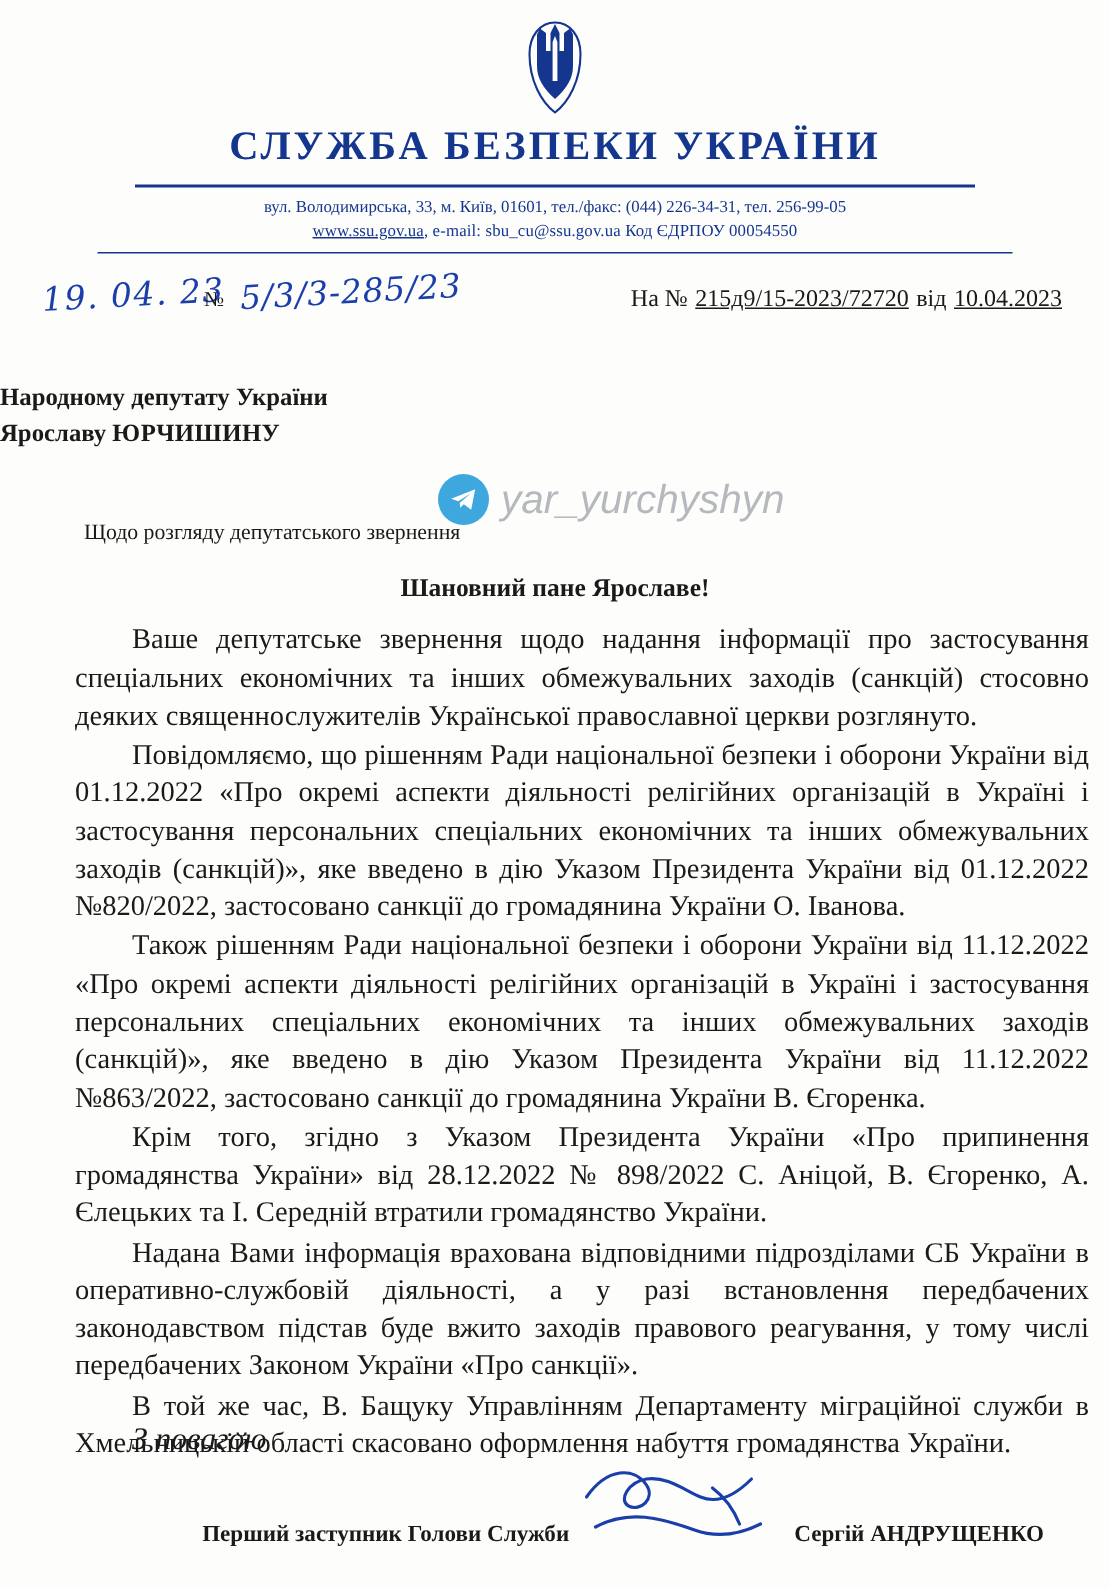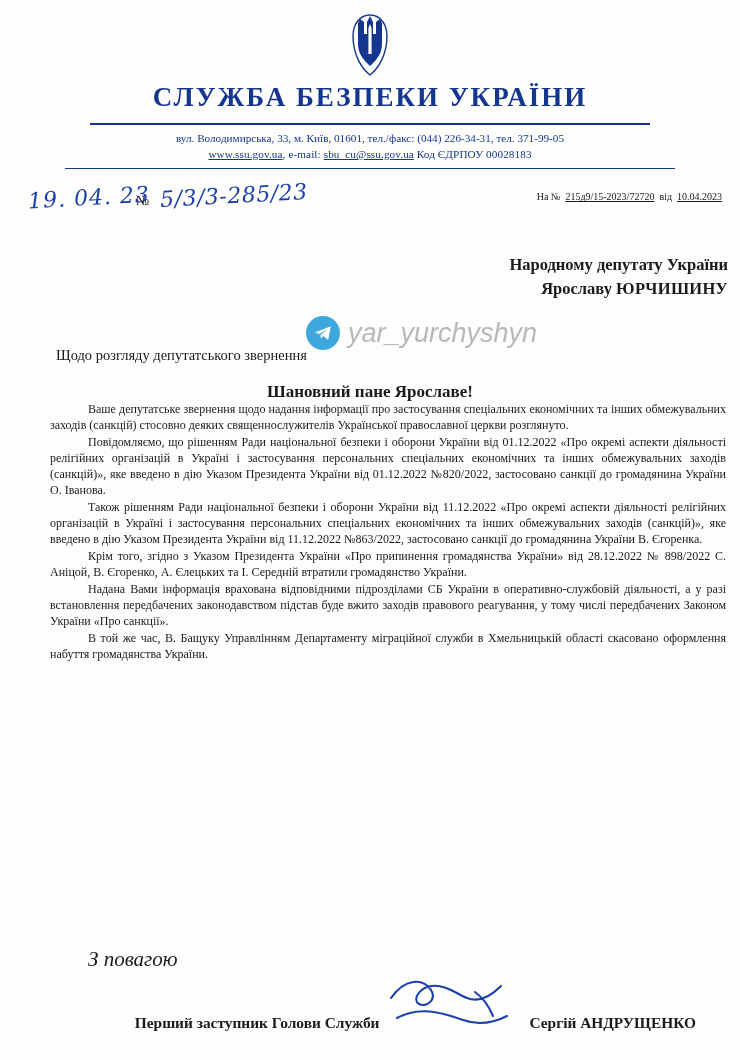--- a/index.html
+++ b/index.html
@@ -83,36 +83,36 @@
   .hw-date { left: 28px; top: 6px; letter-spacing: 1px; }
   .hw-num  { left: 160px; top: 4px; letter-spacing: 0.5px; }
   .reg-no-label {
     position: absolute;
     left: 136px;
     top: 14px;
     font-size: 14px;
   }
   .reg-right {
     position: absolute;
-    right: 16px;
+    right: 30px;
     top: 12px;
-    font-size: 10px;
+    font-size: 16px;
     white-space: nowrap;
   }
   .reg-right .underline-val {
     text-decoration: underline;
     padding: 0 2px;
   }
   .reg-right .lbl { padding: 0 3px; }
 
   
   .addressee {
     margin-top: 28px;
     padding-right: 12px;
-    text-align: right;
+    text-align: left;
     font-weight: bold;
     font-size: 16.5px;
     line-height: 1.45;
   }
   .addressee .line2 .caps { letter-spacing: 0.3px; }
 
   
   .subject {
     margin-top: 46px;
     padding-left: 56px;
@@ -123,22 +123,23 @@
   
   .salutation {
     margin-top: 18px;
     text-align: center;
     font-weight: bold;
     font-size: 17px;
   }
 
   
   .body-text {
+    margin-top: 12px;
     padding: 0 14px 0 50px;
-    font-size: 12px;
+    font-size: 19px;
     line-height: 1.33;
     text-align: justify;
   }
   .body-text p {
     margin: 0 0 1px 0;
     text-indent: 38px;
   }
 
   
   .signature {
@@ -166,21 +167,21 @@
     position: relative;
     width: 150px;
     height: 54px;
     flex: 0 0 150px;
   }
   .sig-mark svg { position: absolute; left: 0; top: -6px; }
 
   
   .watermark {
     position: absolute;
-    left: 306px;
+    left: 292px;
     top: 316px;
     display: flex;
     align-items: center;
     gap: 8px;
     pointer-events: none;
   }
   .wm-icon {
     width: 34px;
     height: 34px;
     border-radius: 50%;
@@ -211,23 +212,23 @@
         <g fill="#15368f">
           <path d="M23 2 L26 8 L26 20 L29 20 L29 8 L33 5 L35 9 L35 30 C35 38 31 45 23 52 C15 45 11 38 11 30 L11 9 L13 5 L17 8 L17 20 L20 20 L20 8 Z"></path>
           <path d="M23 10 L24.6 14 L24.6 40 L21.4 40 L21.4 14 Z" fill="#fdfdfc"></path>
         </g>
         <path d="M23 1 C13 1 6 10 6 22 C6 40 14 54 23 61 C32 54 40 40 40 22 C40 10 33 1 23 1 Z" fill="none" stroke="#15368f" stroke-width="1.4"></path>
       </svg>
     </div>
     <div class="org-title">СЛУЖБА БЕЗПЕКИ УКРАЇНИ</div>
     <div class="rule"></div>
     <div class="contacts">
-      <div>вул. Володимирська, 33, м. Київ, 01601, тел./факс: (044) 226-34-31, тел. 371-99-05</div>
+      <div>вул. Володимирська, 33, м. Київ, 01601, тел./факс: (044) 226-34-31, тел. 256-99-05</div>
       <div class="row2">
-        <span style="text-decoration:underline;font-family:Liberation Serif, serif;">www.ssu.gov.ua</span><span>, e-mail: </span><span style="text-decoration:underline;">sbu_cu@ssu.gov.ua</span><span> Код ЄДРПОУ 00028183</span>
+        <span style="text-decoration:underline;font-family:Liberation Serif, serif;">www.ssu.gov.ua</span><span>, e-mail: </span><span style="">sbu_cu@ssu.gov.ua</span><span> Код ЄДРПОУ 00054550</span>
       </div>
     </div>
     <div class="rule2"></div>
   </div>
 
   <div class="reg-line">
     <div class="handwrite hw-date">19. 04. 23</div>
     <div class="reg-no-label">№</div>
     <div class="handwrite hw-num">5/3/3-285/23</div>
     <div class="reg-right">

